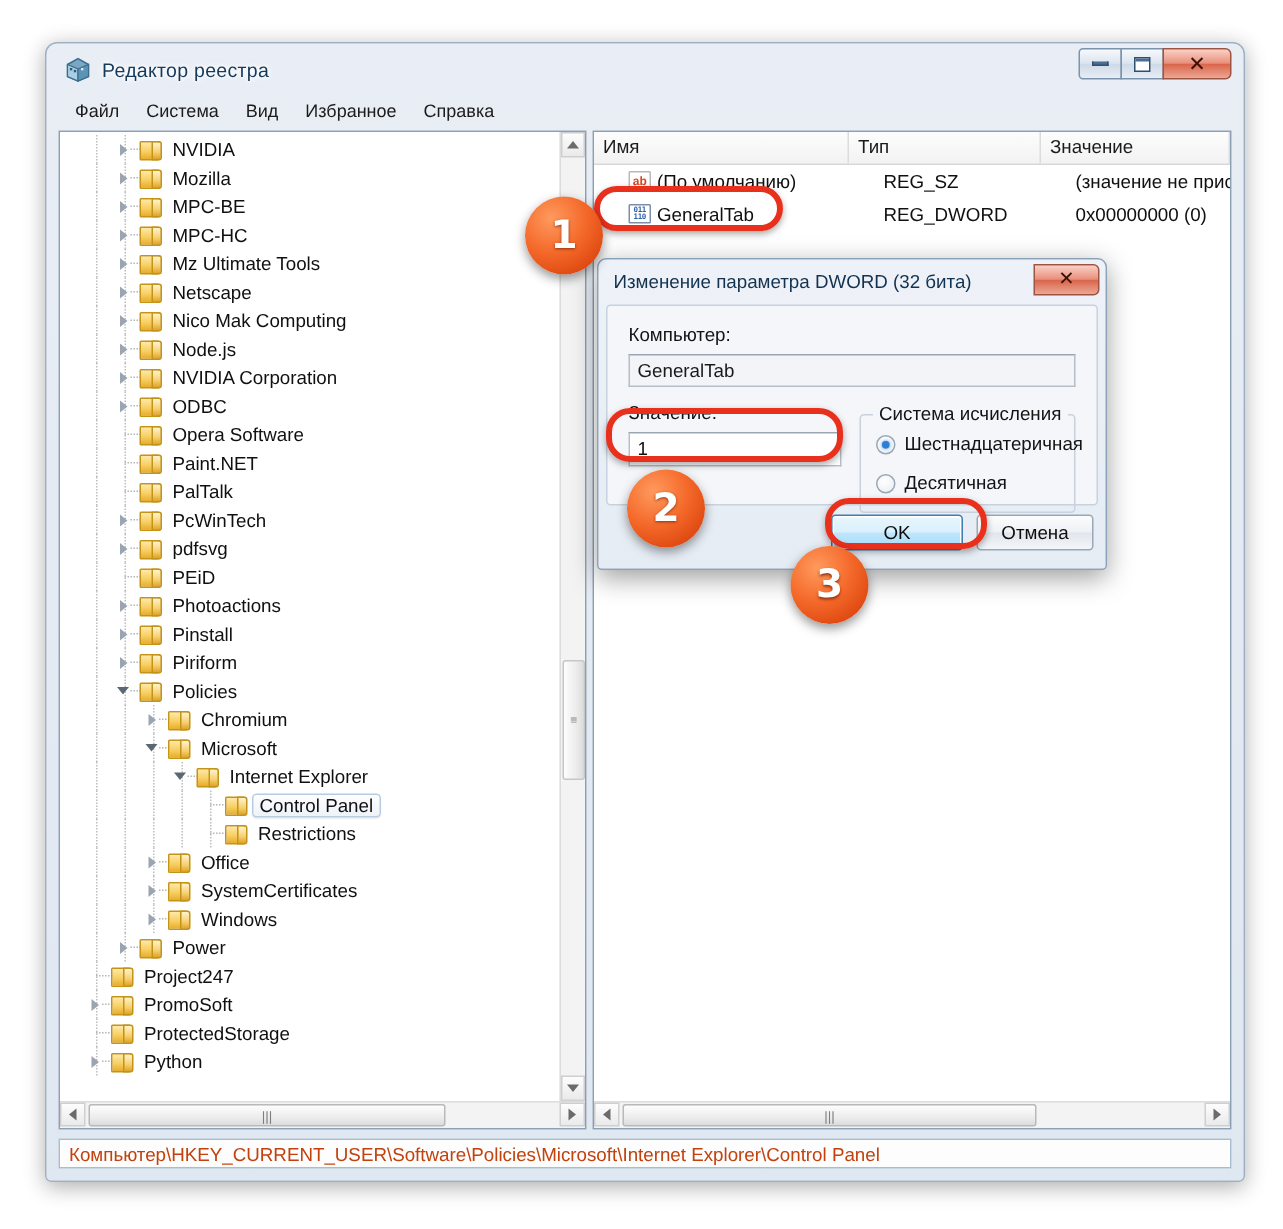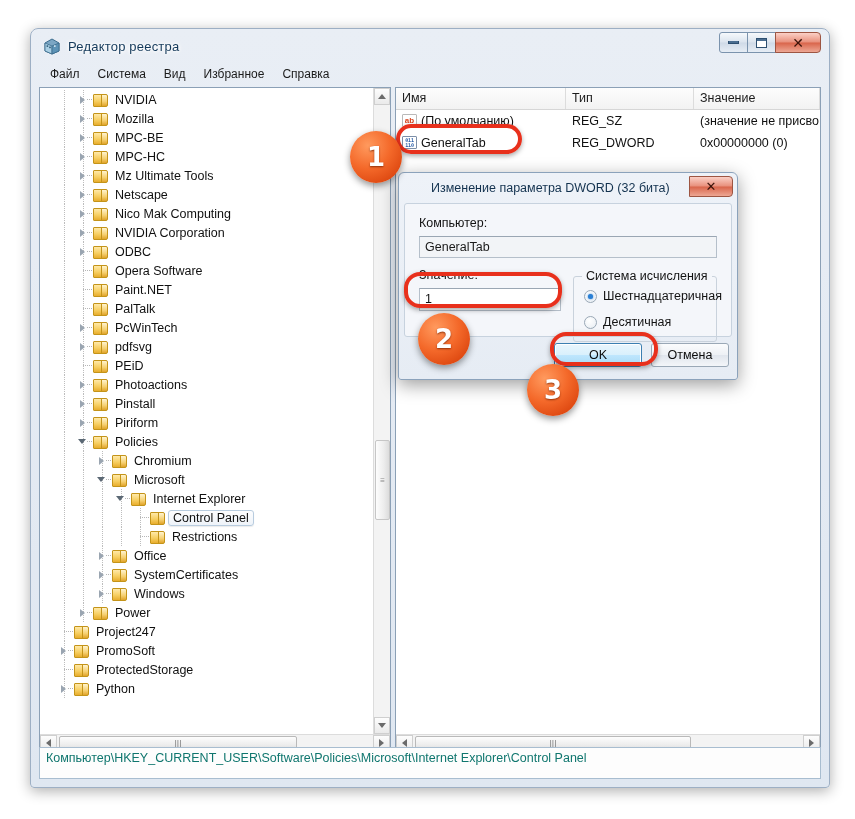--- a/index.html
+++ b/index.html
@@ -182,60 +182,60 @@
     background: linear-gradient(180deg,#fdfdfd 0%,#f2f2f2 100%);
     border-bottom: 1px solid #d6d6d6;
     font-size: 12.5px; color: #1b1b1b;
   }
   .lv-col {
     border-right: 1px solid #dcdcdc;
     padding: 3px 0 0 6px;
     white-space: nowrap; overflow: hidden;
   }
   .lv-body { position:absolute; left:0; right:0; top:22px; bottom: 18px; overflow: hidden; }
-  .lv-row { display: flex; height: 22px; align-items: center; font-size: 12.5px; color:#101010; }
+  .lv-row { display: flex; height: 22px; align-items: center; font-size: 12.5px; color:#101010;padding-left:17px; }
   .lv-cell { padding-left: 6px; white-space: nowrap; overflow: hidden; }
   .val-icon { width: 16px; height: 14px; flex:0 0 16px; margin: 0 3px 0 4px; position:relative; }
   .icon-sz {
     width:15px;height:13px;border:1px solid #b9b9b9;background:#fff;border-radius:1px;
     display:flex;align-items:center;justify-content:center;
     font-size:8px;font-weight:bold;color:#d8451f; line-height:1; font-family:"Liberation Sans",sans-serif;
   }
   .icon-dw {
     width:15px;height:13px;border:1px solid #7d8fa8;background:#fff;border-radius:1px;
     display:flex;flex-direction:column;align-items:center;justify-content:center;
     font-size:5px;font-weight:bold;color:#2b5fa8;line-height:5px;font-family:"DejaVu Sans Mono",monospace;
     letter-spacing:-0.2px;
   }
 
   
   .statusbar {
-    position:absolute; left:0; right:0; bottom:0; height: 32px;
+    position:absolute; left:0; right:0; bottom:0; height: 20px;
     background: #fdfdfd;
     border: 1px solid #a8bdd0;
-    font-size: 12.5px; color: #0f766e;
+    font-size: 12.5px; color: #c2410c;
     padding: 3px 0 0 6px;
     white-space: nowrap; overflow: hidden;
   }
 
   
   .dialog {
     position: absolute;
     left: 398px; top: 172px;
     width: 340px; height: 208px;
     background: linear-gradient(180deg,#eef2f8 0%,#e6ecf4 100%);
     border: 1px solid #8ba2bb;
     border-radius: 6px 6px 3px 3px;
     box-shadow: 0 5px 18px rgba(0,0,0,.38);
   }
   .dlg-title {
     height: 30px; display:flex; align-items:center;
+    padding-left: 10px;
     font-size: 12.5px; color: #13324f;
     position: relative;
-    margin-left: 32px;
   }
   .dlg-x {
     position:absolute; right:4px; top:3px;
     width: 44px; height: 21px; border-radius: 0 4px 4px 0;
     border:1px solid #9d5542;
     background: linear-gradient(180deg,#fbd0c6 0%,#e8907c 48%,#d9654b 52%,#eda794 100%);
     display:flex;align-items:center;justify-content:center;
     color:#3a1209; font-size: 13px; font-weight:bold; font-family:"DejaVu Sans",sans-serif;
   }
   .dlg-body {
@@ -420,20 +420,30 @@
                   <span class="tlabel">Nico Mak Computing</span>
                 </div>
                 <div class="tnode">
                   <span class="vline" style="left: 24px;"></span>
                   <span class="vline" style="left: 43px;"></span>
                   <span class="tw" style="margin-left: 34px;">
                     <i class="arrow-c"></i>
                     <i class="dots"></i>
                   </span>
                   <span class="folder"></span>
+                  <span class="tlabel">Node.js</span>
+                </div>
+                <div class="tnode">
+                  <span class="vline" style="left: 24px;"></span>
+                  <span class="vline" style="left: 43px;"></span>
+                  <span class="tw" style="margin-left: 34px;">
+                    <i class="arrow-c"></i>
+                    <i class="dots"></i>
+                  </span>
+                  <span class="folder"></span>
                   <span class="tlabel">NVIDIA Corporation</span>
                 </div>
                 <div class="tnode">
                   <span class="vline" style="left: 24px;"></span>
                   <span class="vline" style="left: 43px;"></span>
                   <span class="tw" style="margin-left: 34px;">
                     <i class="arrow-c"></i>
                     <i class="dots"></i>
                   </span>
                   <span class="folder"></span>

